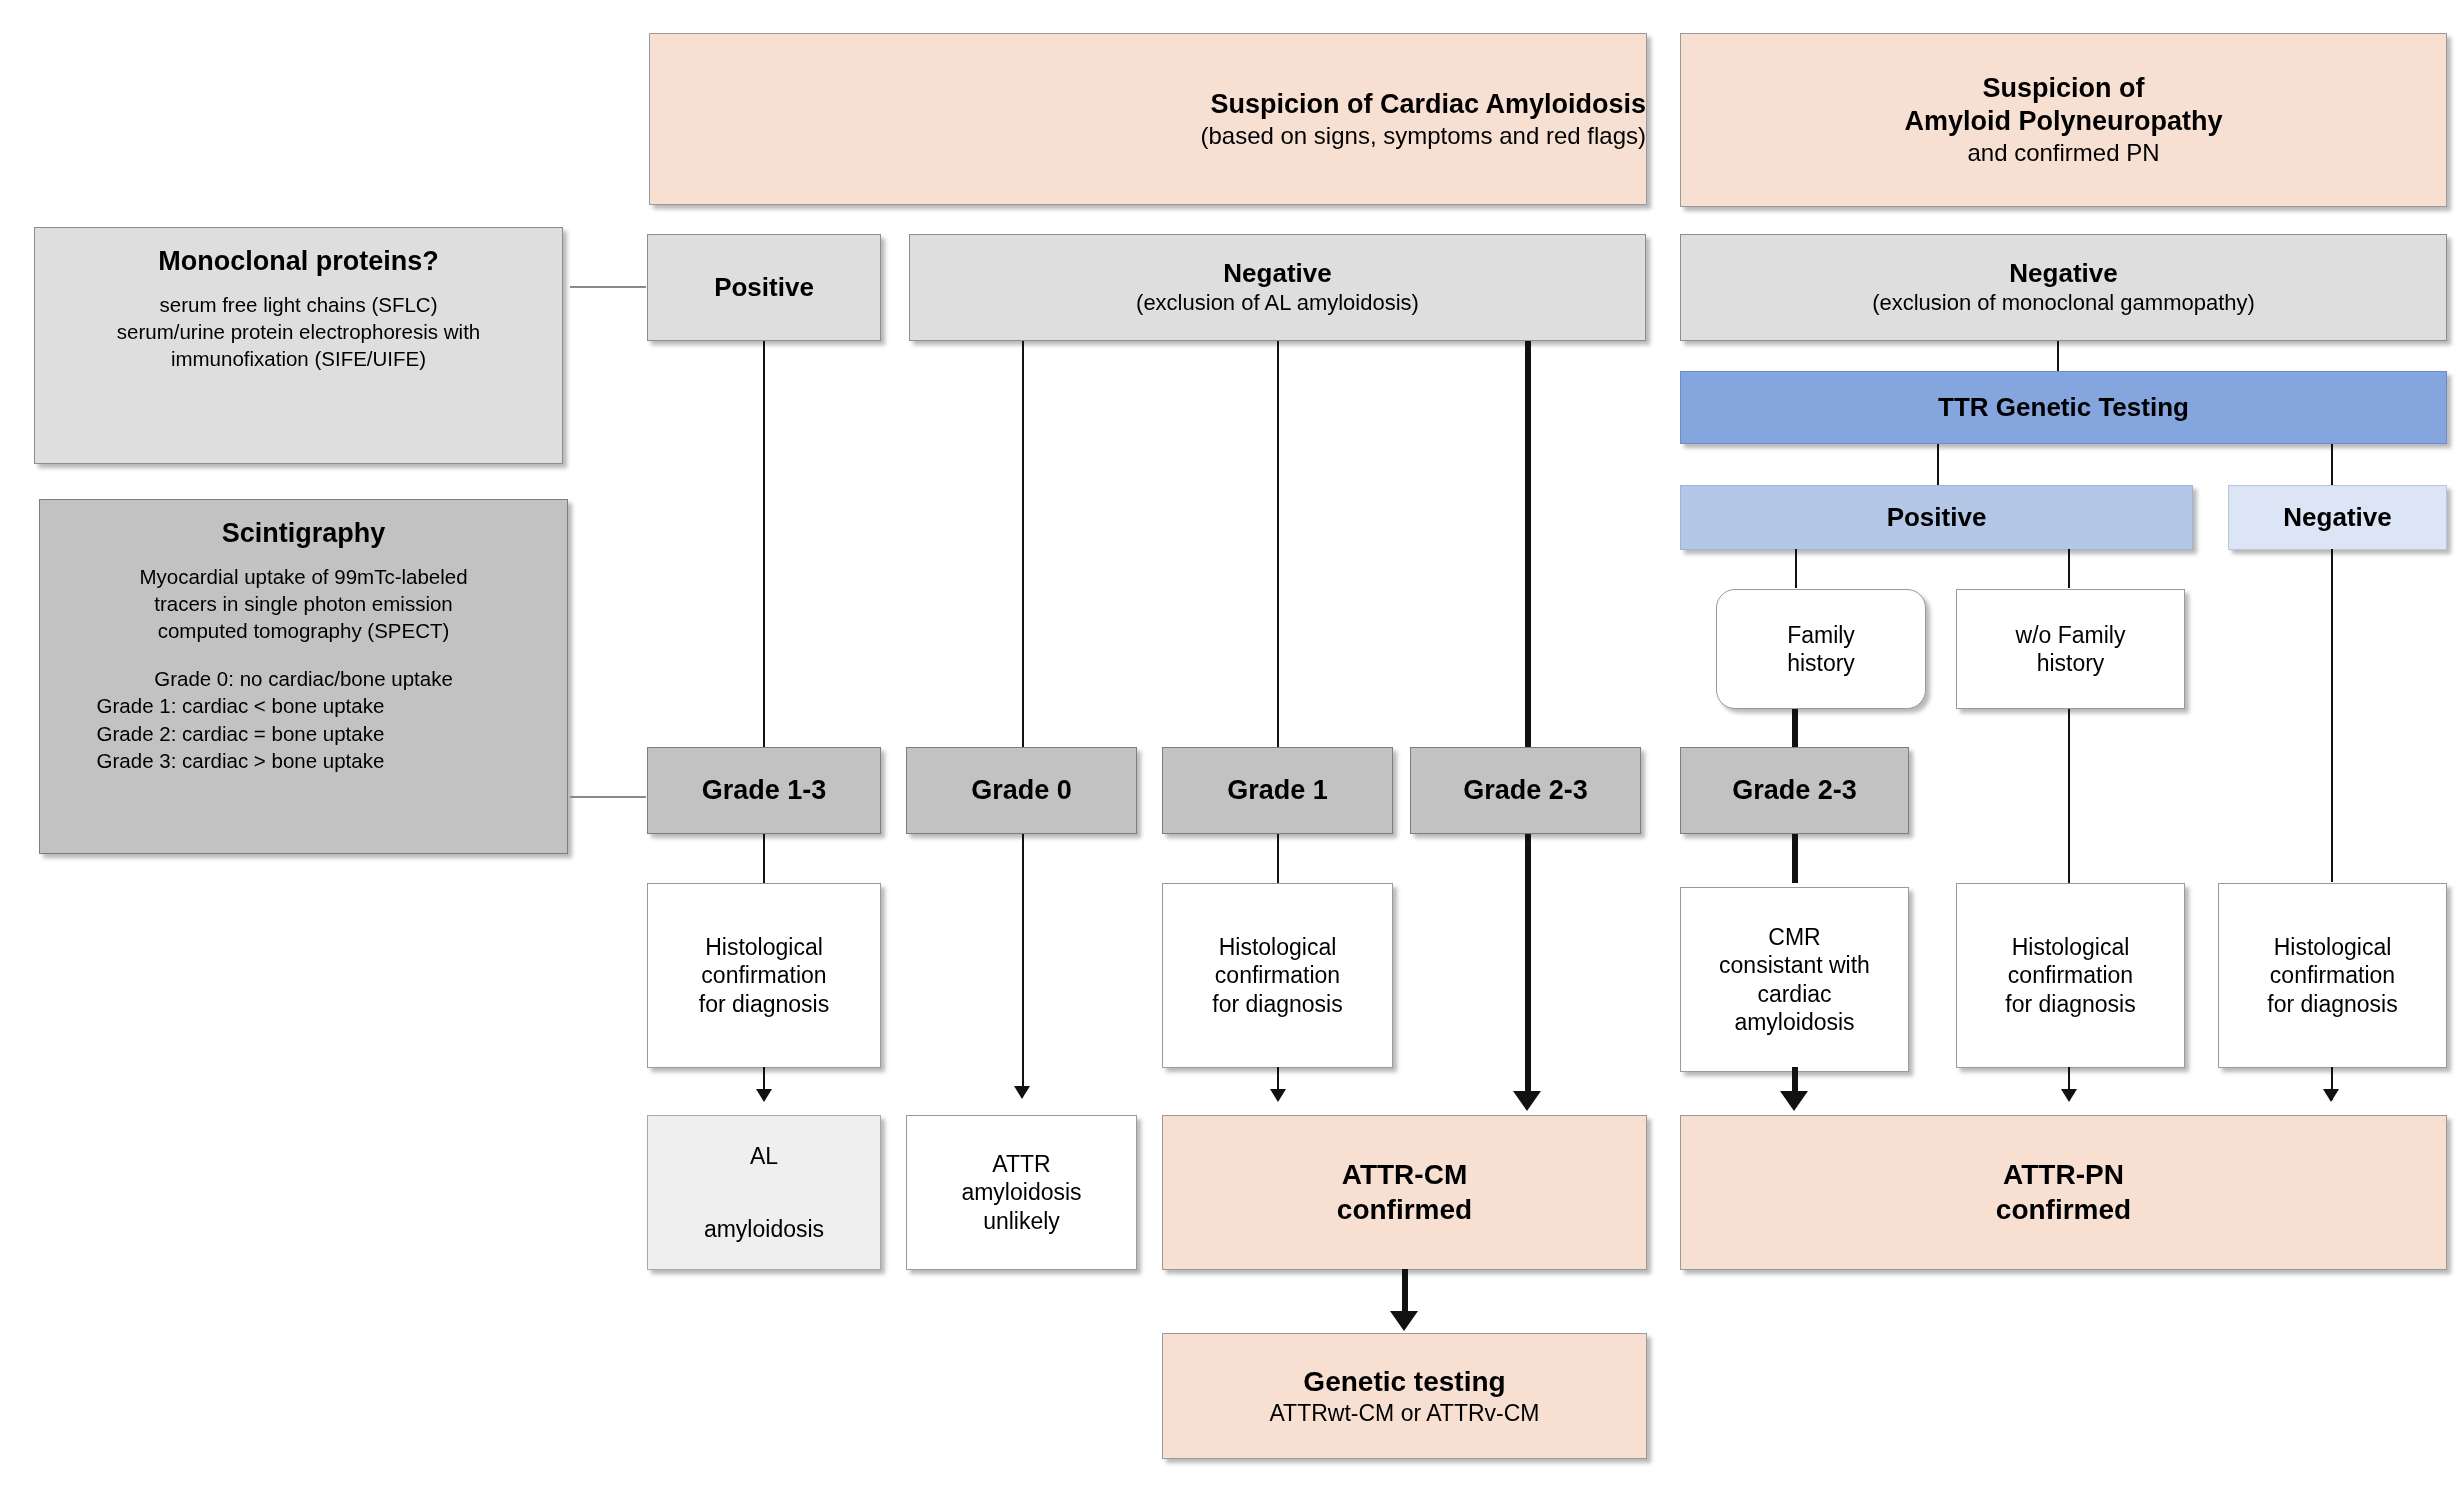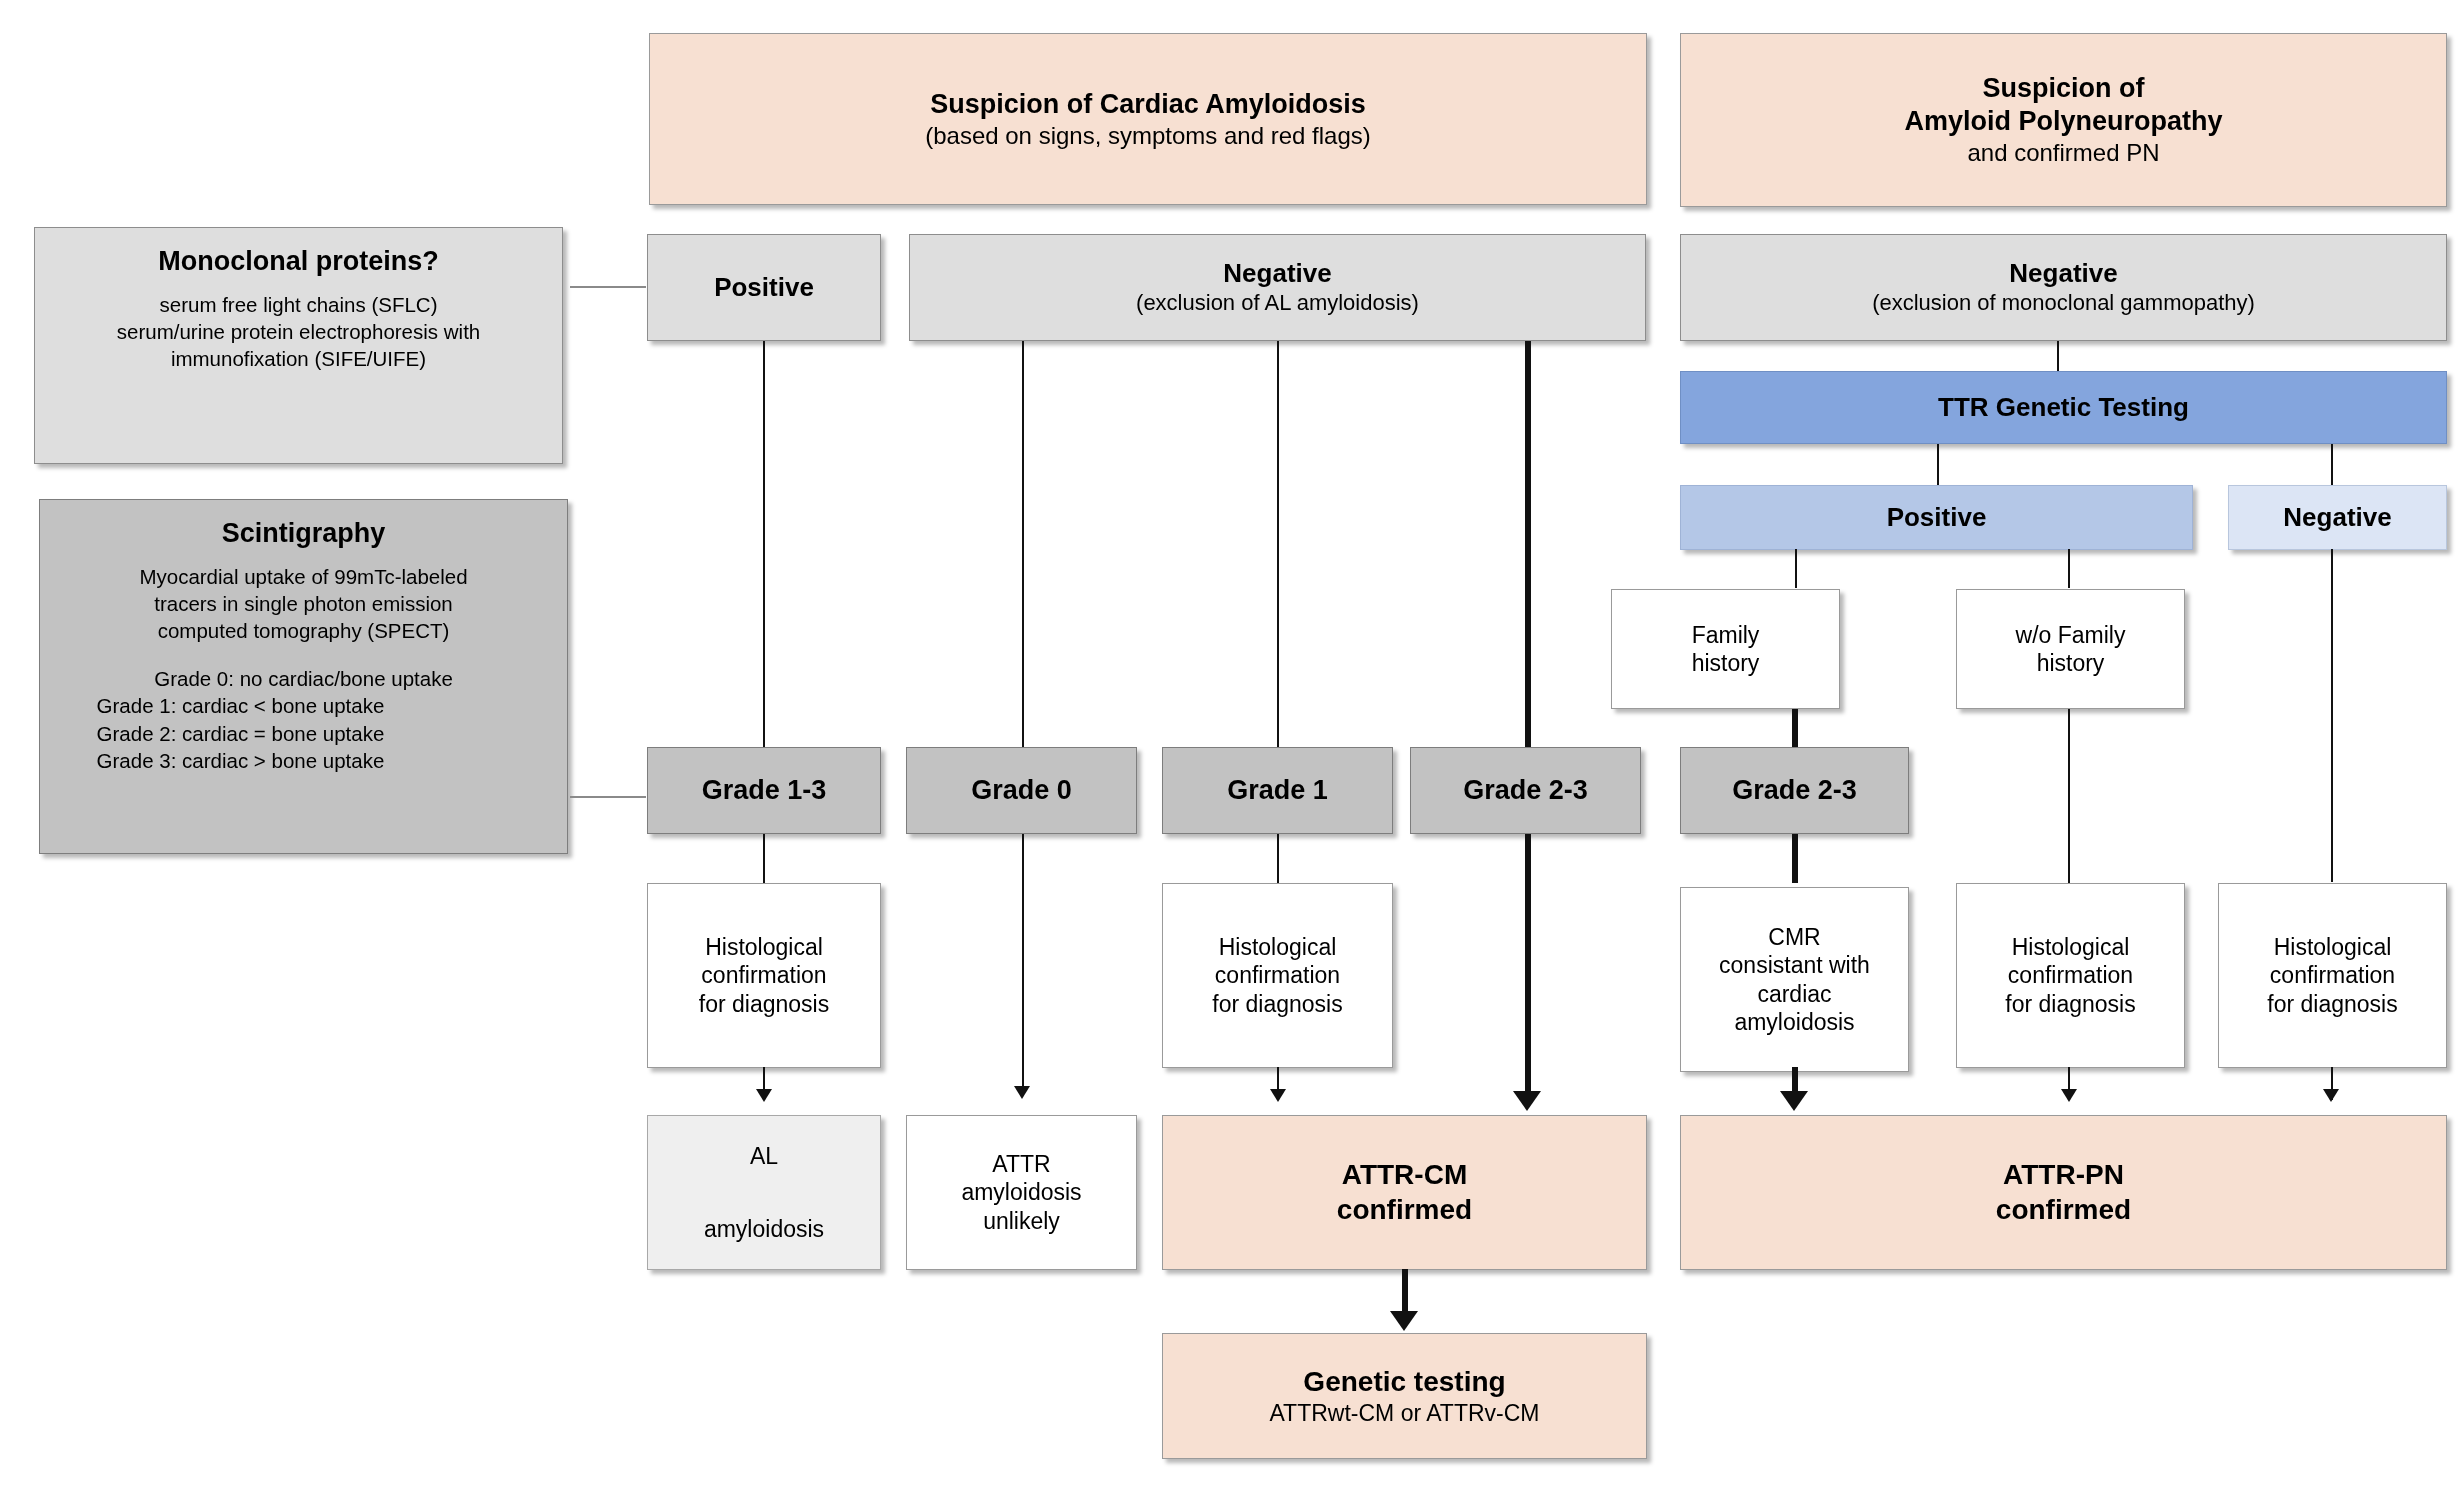--- a/index.html
+++ b/index.html
@@ -43,21 +43,21 @@
   .arrow{position:absolute;width:0;height:0;border-left:8.7px solid transparent;
          border-right:8.7px solid transparent;border-top:13.4px solid #111;}
   .arrow.big{border-left:14px solid transparent;border-right:14px solid transparent;
              border-top:20.5px solid #111;}
 </style>
 </head>
 <body>
 
 <div id="page">
 
-  <div class="box peach" style="left:649px;top:33px;width:998px;height:172px;">
+  <div class="box peach" style="left:649px;top:33px;width:998px;height:172px;align-items:flex-end;">
     <div class="fs-hdr">Suspicion of Cardiac Amyloidosis</div>
     <div class="fs-hdr-sub">(based on signs, symptoms and red flags)</div>
   </div>
 
   <div class="box peach" style="left:1680px;top:33px;width:767px;height:174px;">
     <div class="fs-hdr">Suspicion of</div>
     <div class="fs-hdr">Amyloid Polyneuropathy</div>
     <div class="fs-hdr-sub">and confirmed PN</div>
   </div>
 
@@ -109,21 +109,21 @@
     <div class="fs-lbl">Positive</div>
   </div>
 
   <div class="box blue-l" style="left:2228px;top:485px;width:219px;height:65px;">
     <div class="fs-lbl">Negative</div>
   </div>
 
   <div class="conn thin" style="left:1795px;top:549px;height:39px;"></div>
   <div class="conn thin" style="left:2068px;top:549px;height:39px;"></div>
 
-  <div class="box white" style="left:1611px;top:589px;width:229px;height:120px;">
+  <div class="box white" style="left:1716px;top:589px;width:210px;height:120px;border-radius:19px;">
     <div class="fs-node">Family</div>
     <div class="fs-node">history</div>
   </div>
 
   <div class="box white" style="left:1956px;top:589px;width:229px;height:120px;">
     <div class="fs-node">w/o Family</div>
     <div class="fs-node">history</div>
   </div>
 
   <div class="conn thin" style="left:763px;top:341px;height:406px;"></div>

